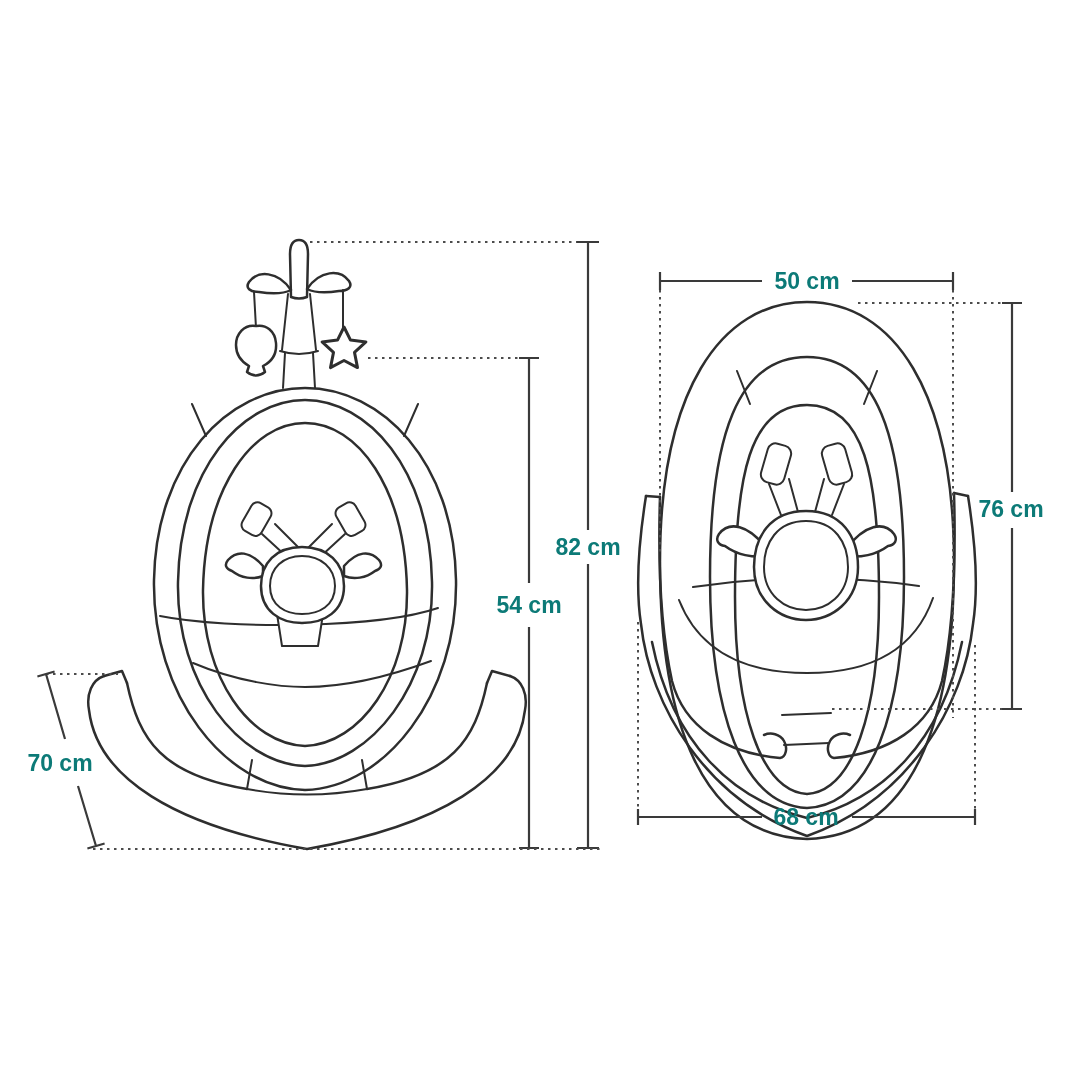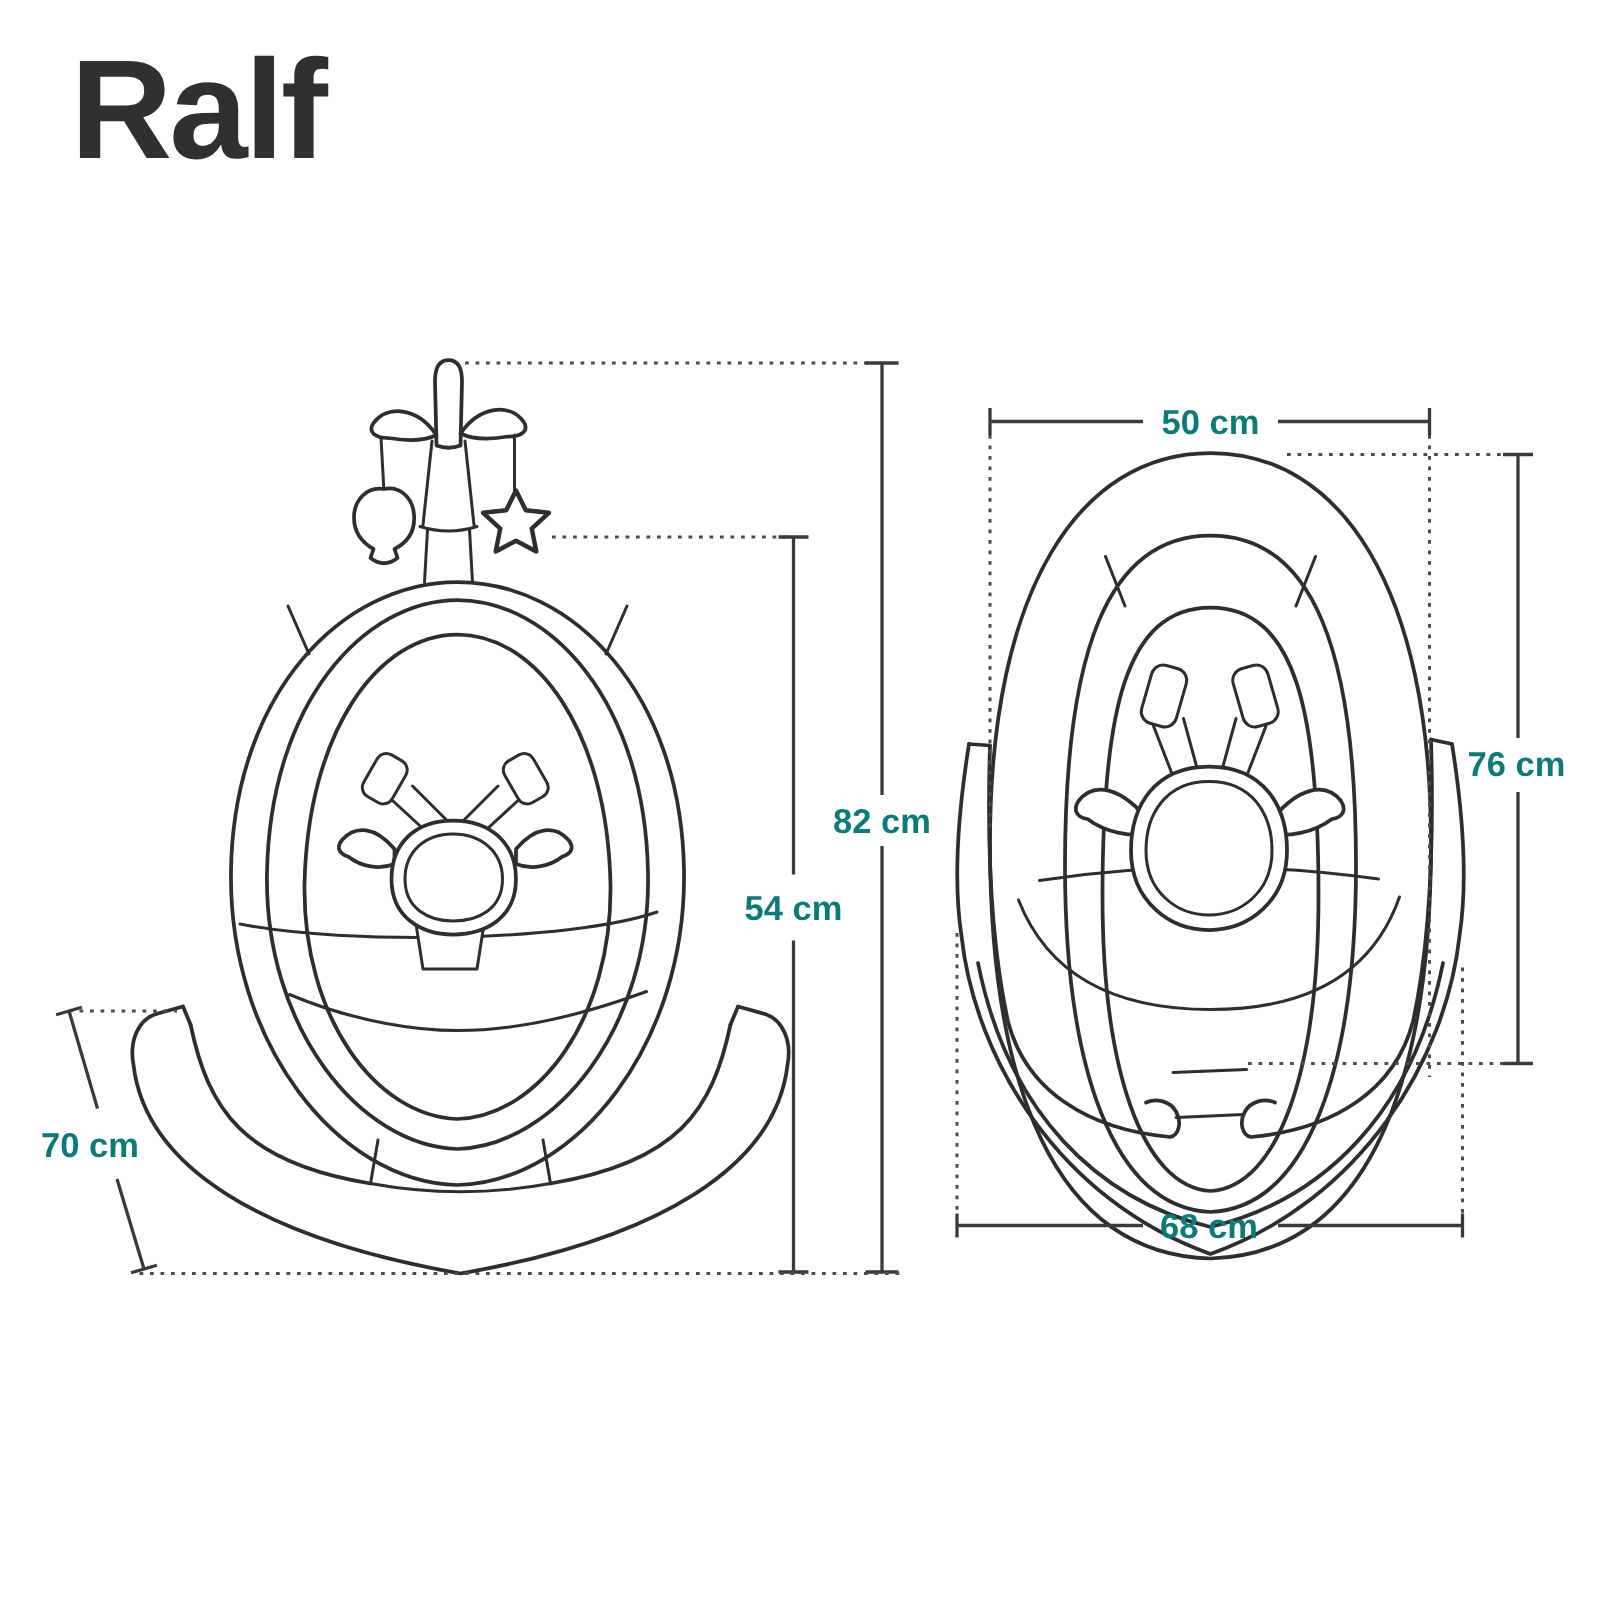--- a/index.html
+++ b/index.html
@@ -30,21 +30,20 @@
     font-size:23px;font-weight:700;fill:#0c7a77;
     text-anchor:middle;
   }
 </style>
 </head>
 <body>
 
 <div id="stage">
 
   <div id="product-title">
-    <div>Ralf</div>
   </div>
 
   <svg id="diagram-svg" width="1080" height="1080" viewBox="0 0 1080 1080">
 
     <g>
 
       <g class="fig thin">
         <path d="M288,294 L282,350"></path>
         <path d="M310,294 L316,350"></path>
         <path d="M280,351 Q299,357 318,351"></path>

